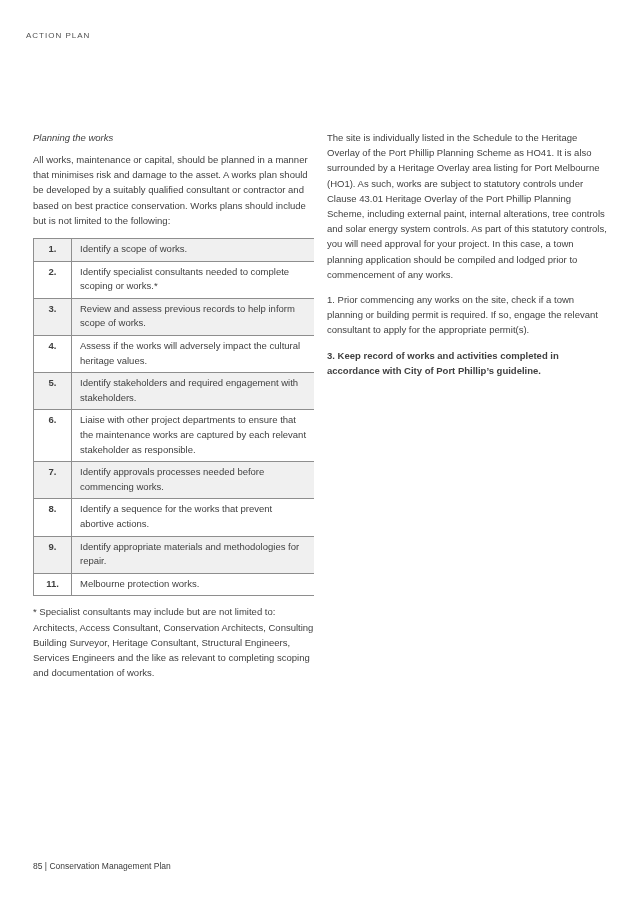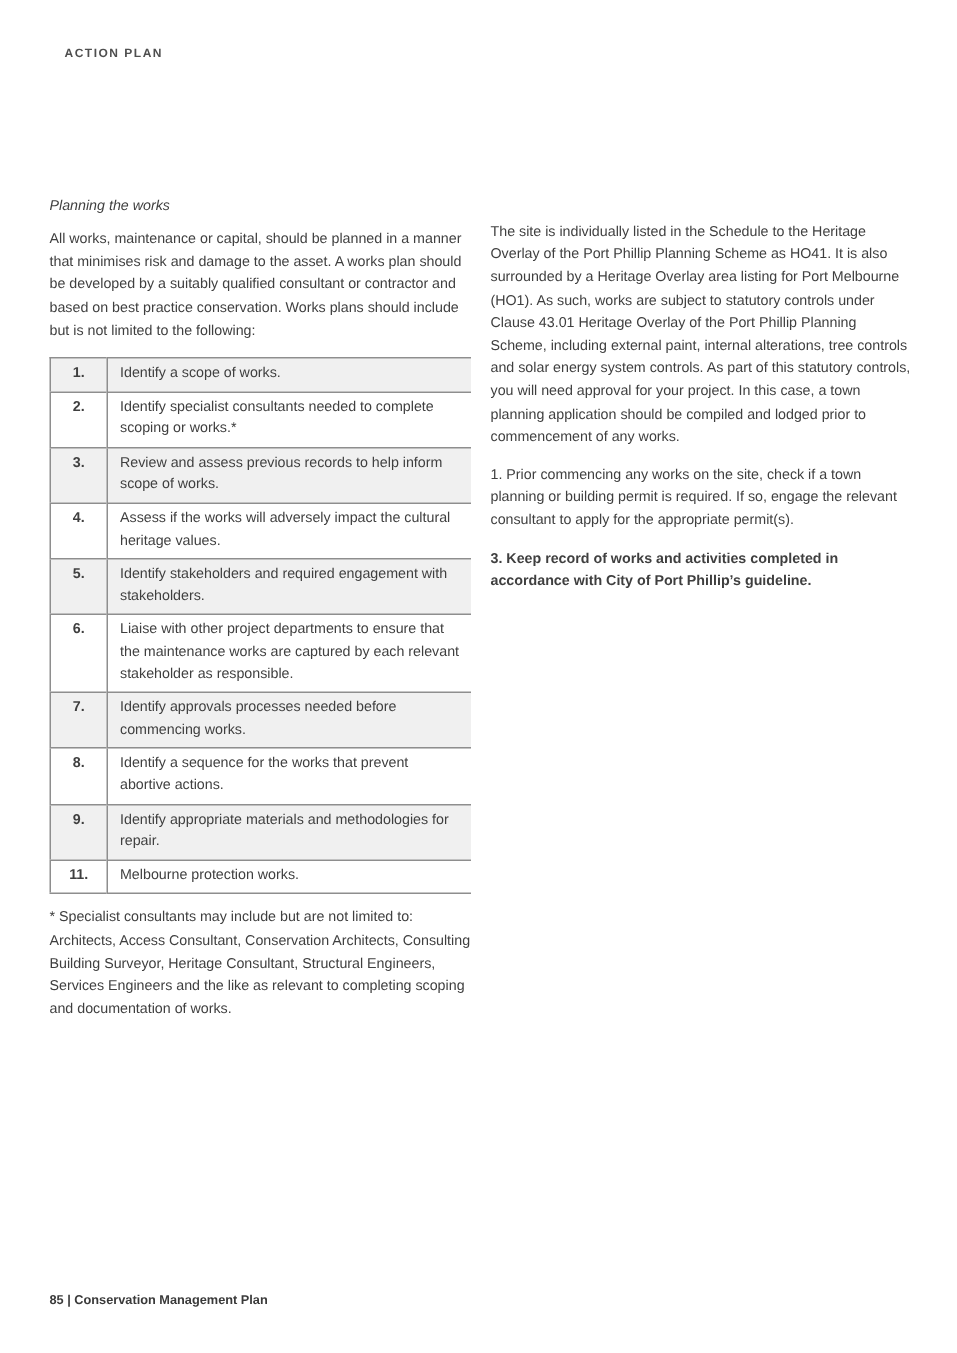--- a/index.html
+++ b/index.html
@@ -12,31 +12,31 @@
   html,body{background:#fff;}
   body{
     width:638px;height:902px;
     position:relative;
     background:var(--page-bg);
     font-family:"Liberation Sans","DejaVu Sans",sans-serif;
     color:var(--text);
     -webkit-font-smoothing:antialiased;
   }
   .page-header{
-    position:absolute;left:43px;top:31px;
-    font-size:8px;font-weight:700;letter-spacing:1px;
+    position:absolute;left:26px;top:31px;
+    font-size:8px;font-weight:400;letter-spacing:1px;
     color:#4f4f4f;text-transform:uppercase;
   }
   .columns{
     position:absolute;left:33px;top:130px;
     width:575px;display:flex;gap:13px;justify-content:flex-end;
   }
   .col{width:281px;font-size:9.5px;line-height:15.2px;}
   .col-left{width:281px;}
-  .col-right{width:281px;margin-top:17px;}
+  .col-right{width:281px;}
   .section-heading{
     font-style:italic;font-size:9.5px;line-height:15px;
     margin-bottom:7px;
   }
   .para{margin-bottom:10px;}
   .works-table{
     width:100%;border-collapse:collapse;
     margin-top:0px;margin-bottom:7px;
     border-top:1px solid var(--border);
     border-left:1px solid var(--border);
@@ -51,21 +51,21 @@
     width:38px;text-align:center;font-weight:700;
     border-right:1px solid var(--border);
     padding-left:2px;padding-right:2px;
   }
   .footnote{margin-top:8px;}
   .note-heading{margin-top:12px;margin-bottom:10px;}
   .note{margin-bottom:10px;}
   .bold{font-weight:700;}
   .page-footer{
     position:absolute;left:33px;top:861px;
-    font-size:8.5px;font-weight:700;color:#3a3a3a;
+    font-size:8.5px;font-weight:400;color:#3a3a3a;
   }
 </style>
 </head>
 <body>
 
 <div class="page-header">ACTION PLAN</div>
 
 <div class="columns">
 
   <div class="col col-left">

